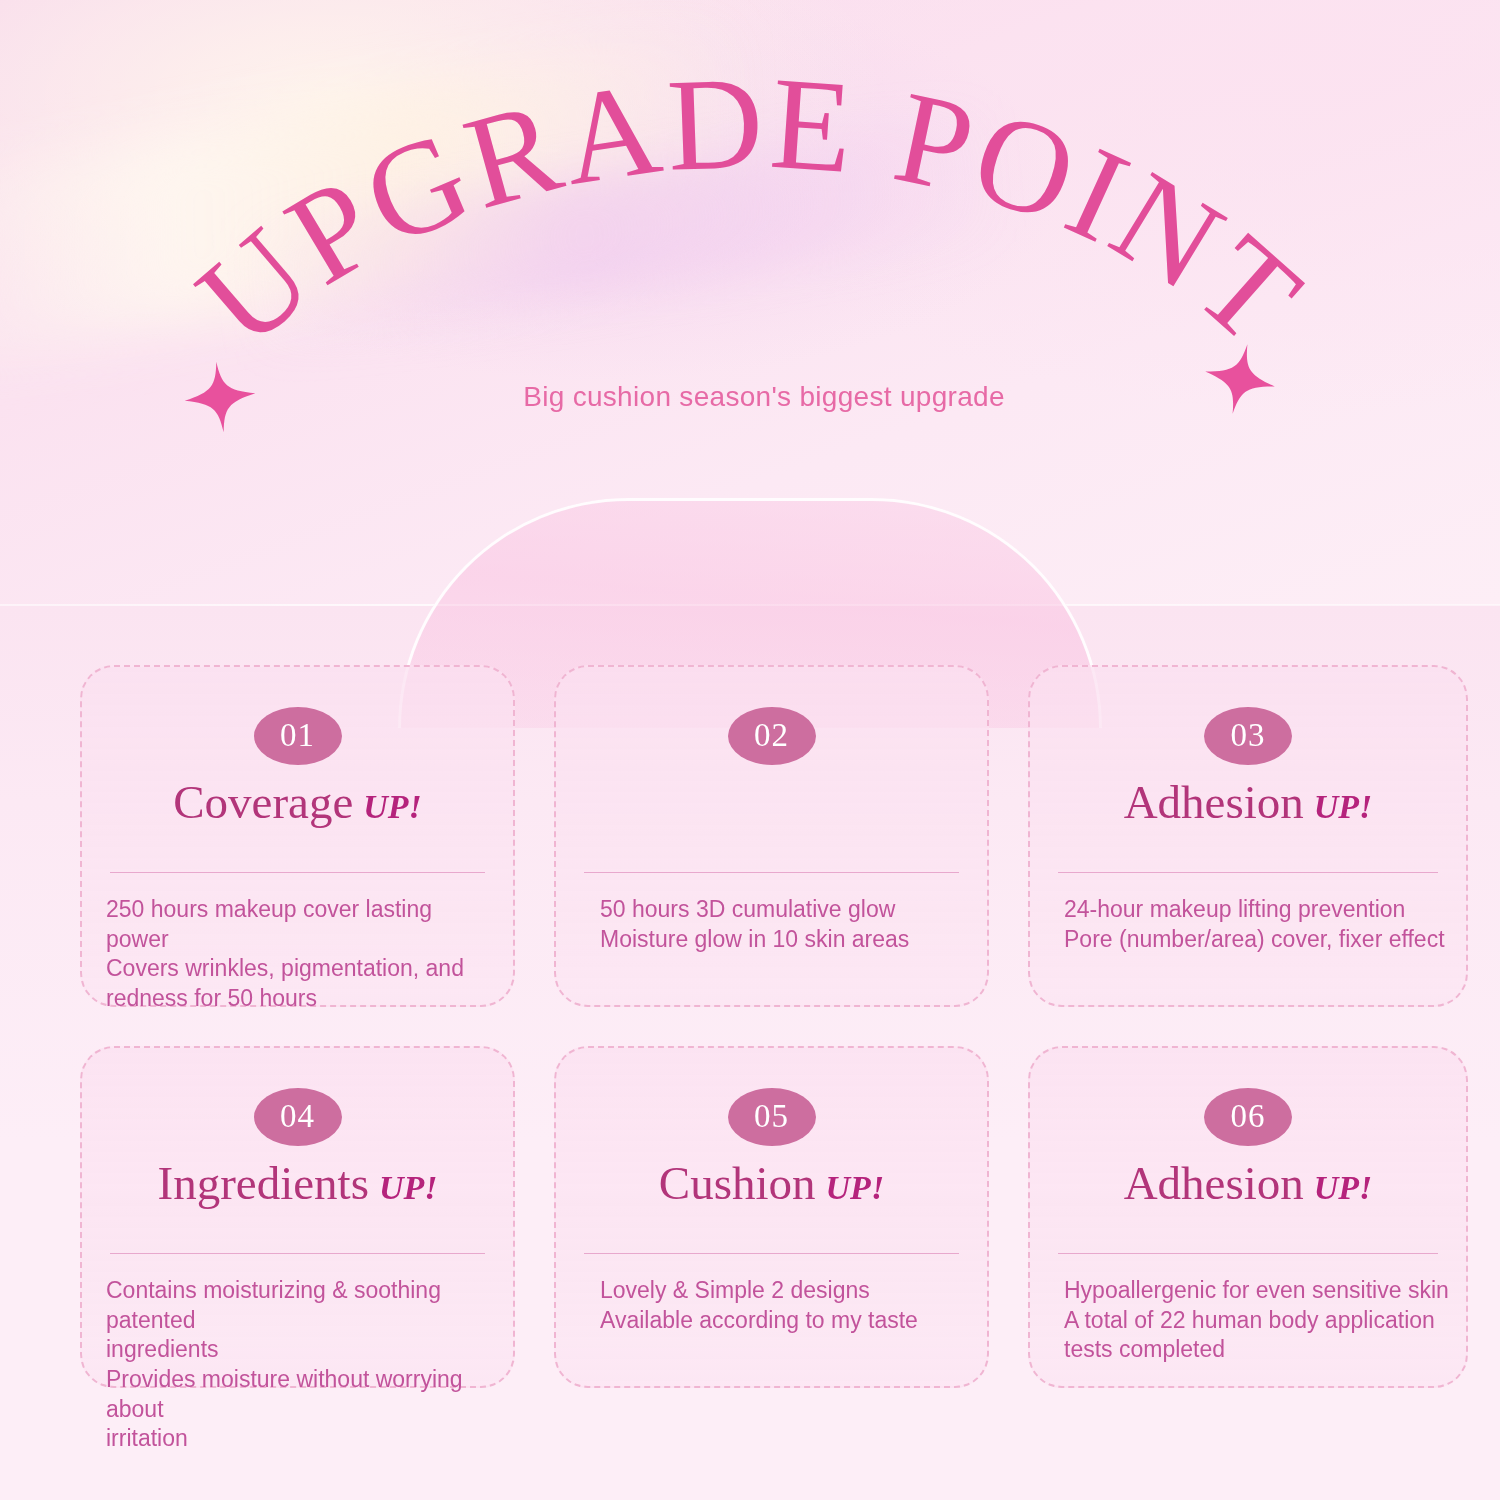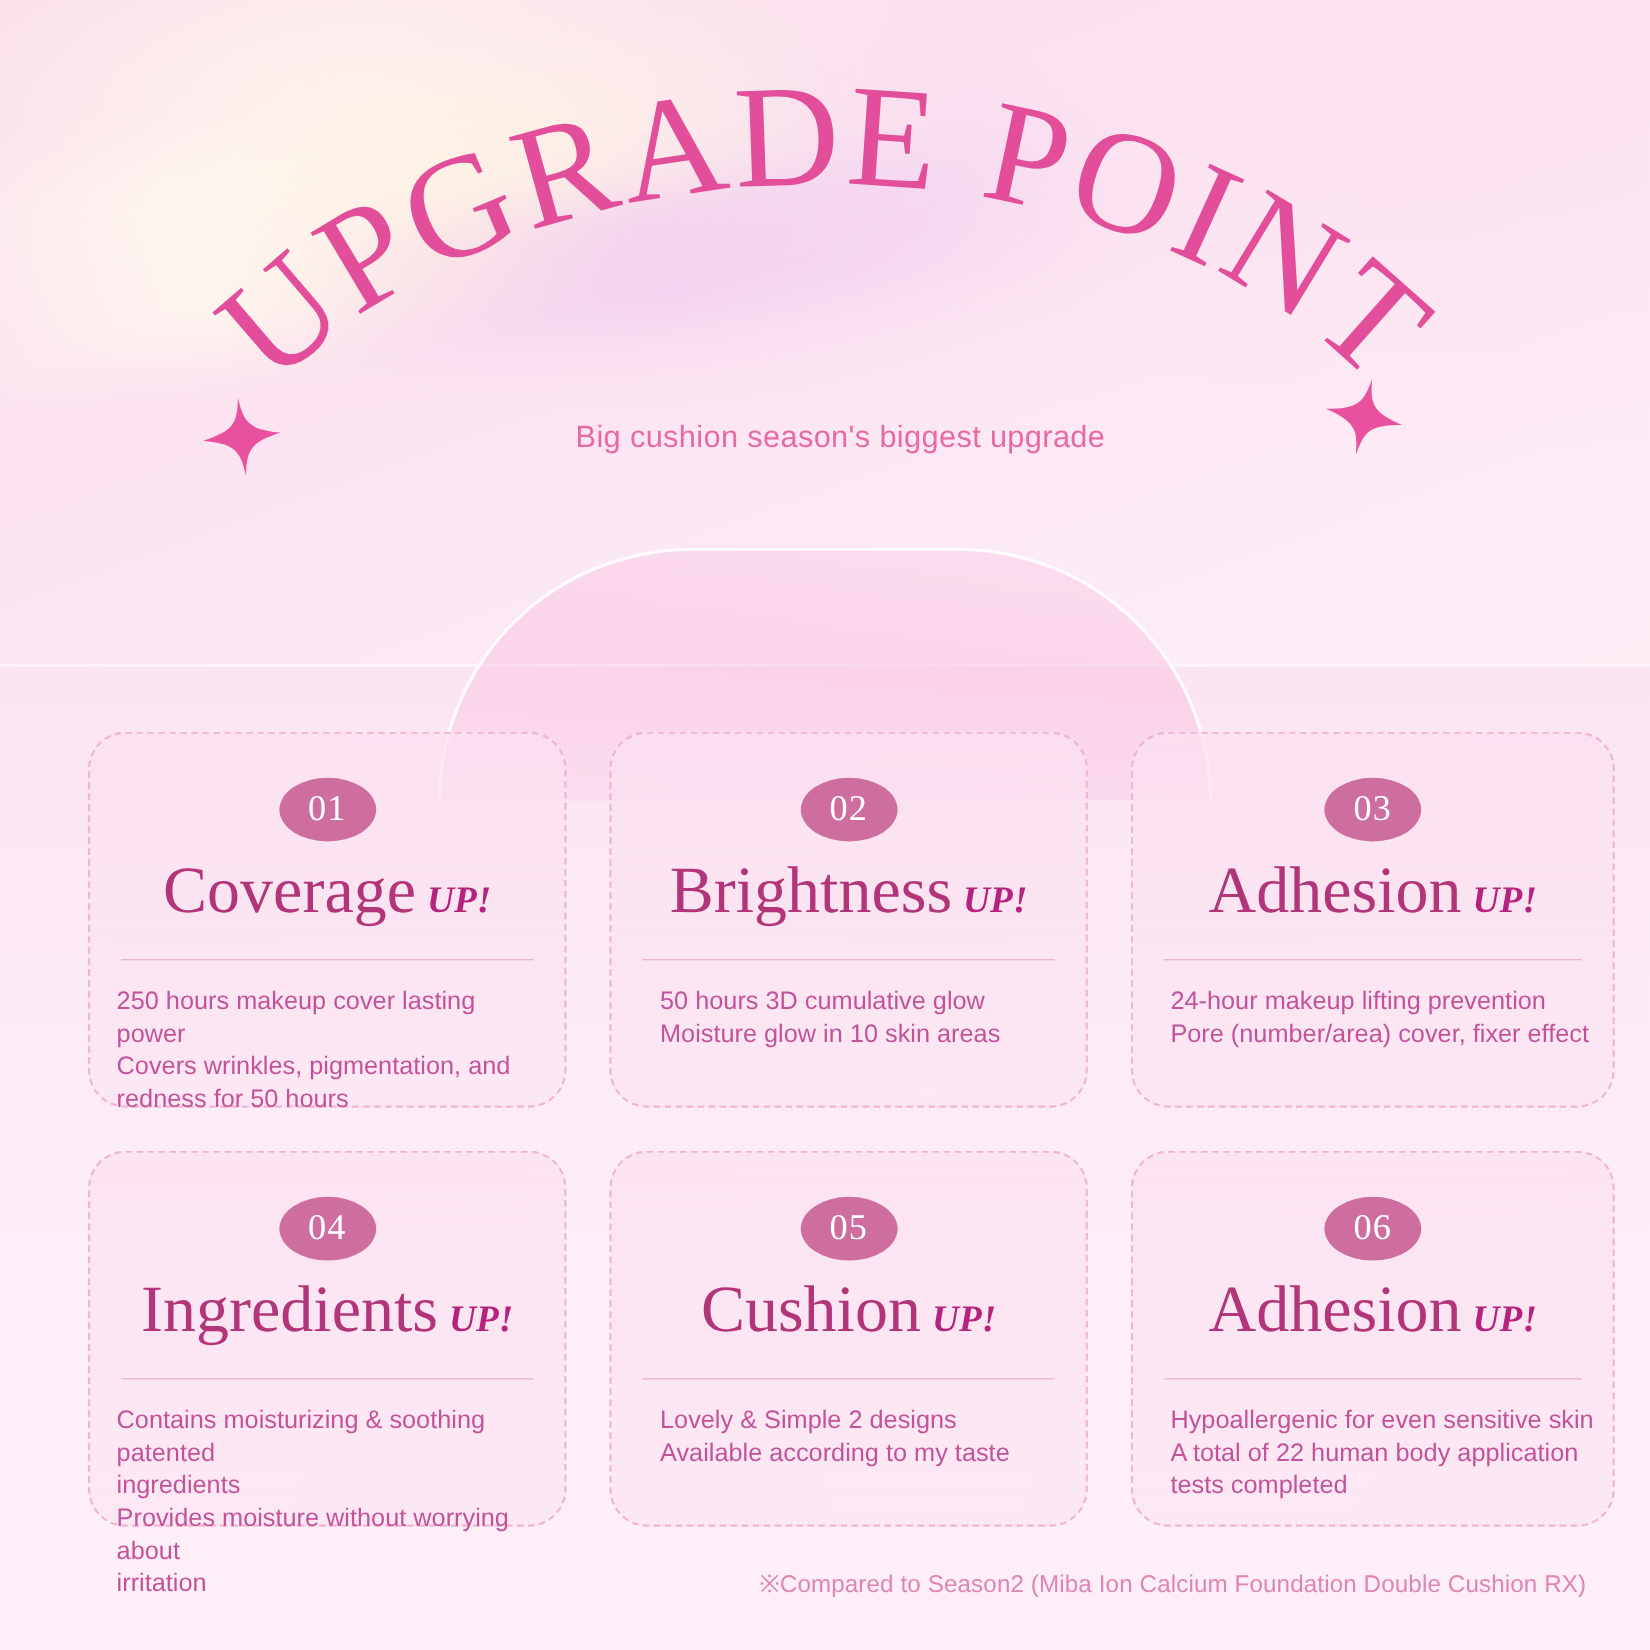--- a/index.html
+++ b/index.html
@@ -130,21 +130,21 @@
     padding-bottom:2px;
   }
   .card-title {
     position:absolute; left:0; right:0; top:112px;
     text-align:center;
     white-space:nowrap;
     line-height:1;
   }
   .card-title .word {
     font-family:"Liberation Serif", serif;
-    font-size:60px;
+    font-size:47px;
     color:#b2357a;
     vertical-align:baseline;
   }
   .card-title .up {
     font-family:"Liberation Serif", serif;
     font-size:34px;
     font-weight:bold;
     font-style:italic;
     color:#b5237c;
     letter-spacing:0px;
@@ -225,23 +225,20 @@
         <span class="word">Coverage</span><span class="up">UP!</span>
       </div>
       <div class="rule"></div>
       <div class="card-body">250 hours makeup cover lasting power
 Covers wrinkles, pigmentation, and
 redness for 50 hours</div>
     </div>
 
     <div class="card" data-col="2">
       <div class="badge">02</div>
-      <div class="card-title">
-        <span class="word">Brightness</span><span class="up">UP!</span>
-      </div>
       <div class="rule"></div>
       <div class="card-body">50 hours 3D cumulative glow
 Moisture glow in 10 skin areas</div>
     </div>
 
     <div class="card" data-col="3">
       <div class="badge">03</div>
       <div class="card-title">
         <span class="word">Adhesion</span><span class="up">UP!</span>
       </div>
@@ -278,15 +275,14 @@
         <span class="word">Adhesion</span><span class="up">UP!</span>
       </div>
       <div class="rule"></div>
       <div class="card-body">Hypoallergenic for even sensitive skin
 A total of 22 human body application
 tests completed</div>
     </div>
 
   </div>
 
-  <div class="footnote">※Compared to Season2 (Miba Ion Calcium Foundation Double Cushion RX)</div>
 
 </div>
 
 </body></html>

